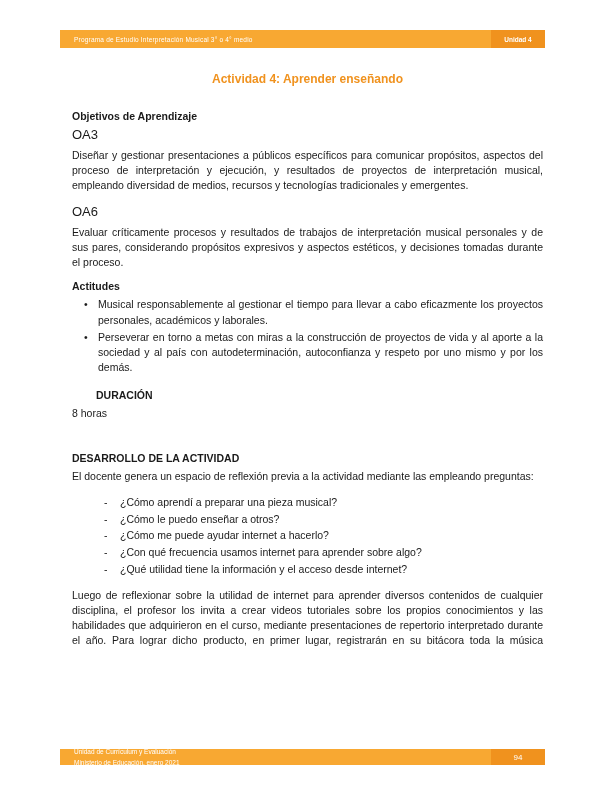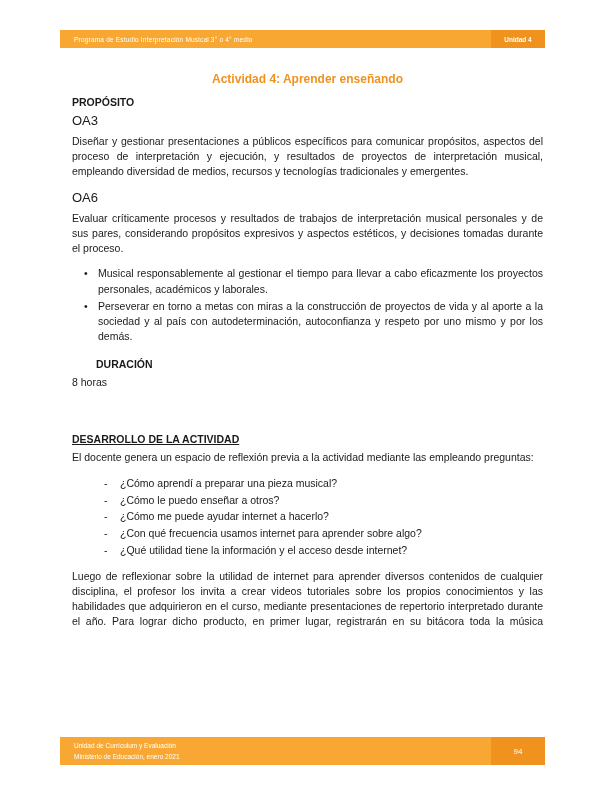--- a/index.html
+++ b/index.html
@@ -66,21 +66,21 @@
     text-align: justify;
     margin-bottom: 10px;
   }
   p.justify-last { text-align-last: justify; }
   .oa-label {
     font-size: 13px;
     margin-bottom: 6px;
   }
   .mt-lg { margin-top: 24px; }
   .mt-md { margin-top: 14px; margin-left: 24px; }
-  .mt-xl { margin-top: 42px; text-decoration: underline; }
+  .mt-xl { margin-top: 30px; }
   
   .bullet-list { margin-bottom: 4px; }
   .bullet-item {
     display: flex;
     font-size: 10.5px;
     line-height: 1.45;
     margin-bottom: 2px;
   }
   .bullet-item .marker {
     width: 14px;
@@ -100,21 +100,21 @@
   .dash-item .marker {
     flex: 0 0 16px;
     padding-left: 0;
     margin-left: 32px;
   }
   
   .footer-bar {
     position: absolute;
     left: 60px; right: 55px;
     bottom: 35px;
-    height: 28px;
+    height: 16px;
     display: flex;
     align-items: stretch;
   }
   .footer-left {
     flex: 1;
     background: #f8a832;
     color: #ffffff;
     font-size: 6.5px;
     display: flex;
     flex-direction: column;
@@ -143,28 +143,29 @@
     </div>
     <div class="header-right">
       <span>Unidad 4</span>
     </div>
   </div>
 
   <div class="content">
 
     <div class="doc-title">Actividad 4: Aprender enseñando</div>
 
-    <div class="h-caps">PROPÓSITO</div>
-
+
+    <div class="h-bold mt-lg">Objetivos de Aprendizaje</div>
     <div class="oa-label">OA3</div>
     <p class="body-text">Diseñar y gestionar presentaciones a públicos específicos para comunicar propósitos, aspectos del proceso de interpretación y ejecución, y resultados de proyectos de interpretación musical, empleando diversidad de medios, recursos y tecnologías tradicionales y emergentes.</p>
 
     <div class="oa-label">OA6</div>
     <p class="body-text">Evaluar críticamente procesos y resultados de trabajos de interpretación musical personales y de sus pares, considerando propósitos expresivos y aspectos estéticos, y decisiones tomadas durante el proceso.</p>
 
+    <div class="h-bold">Actitudes</div>
     <div class="bullet-list">
       <div class="bullet-item">
         <span class="marker">•</span>
         <span class="item-text">Musical responsablemente al gestionar el tiempo para llevar a cabo eficazmente los proyectos personales, académicos y laborales.</span>
       </div>
       <div class="bullet-item">
         <span class="marker">•</span>
         <span class="item-text">Perseverar en torno a metas con miras a la construcción de proyectos de vida y al aporte a la sociedad y al país con autodeterminación, autoconfianza y respeto por uno mismo y por los demás.</span>
       </div>
     </div>

